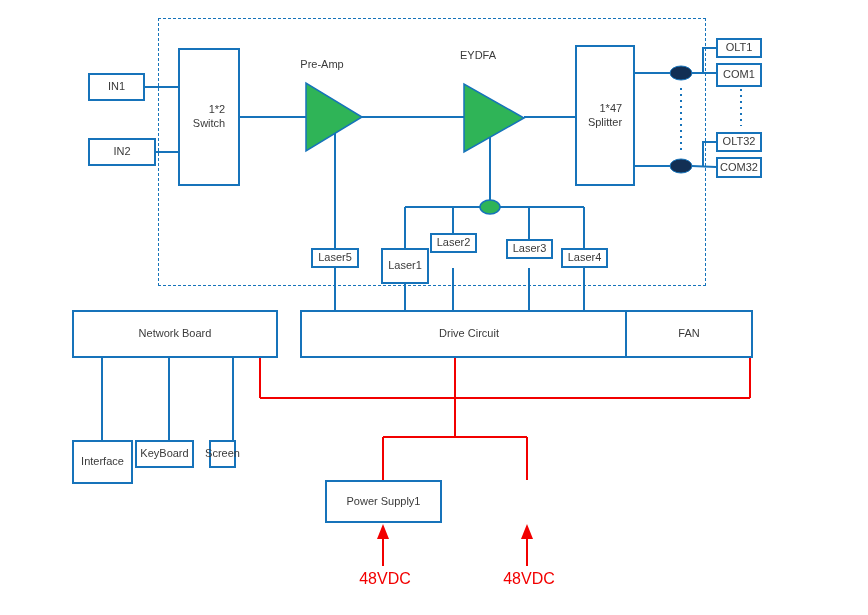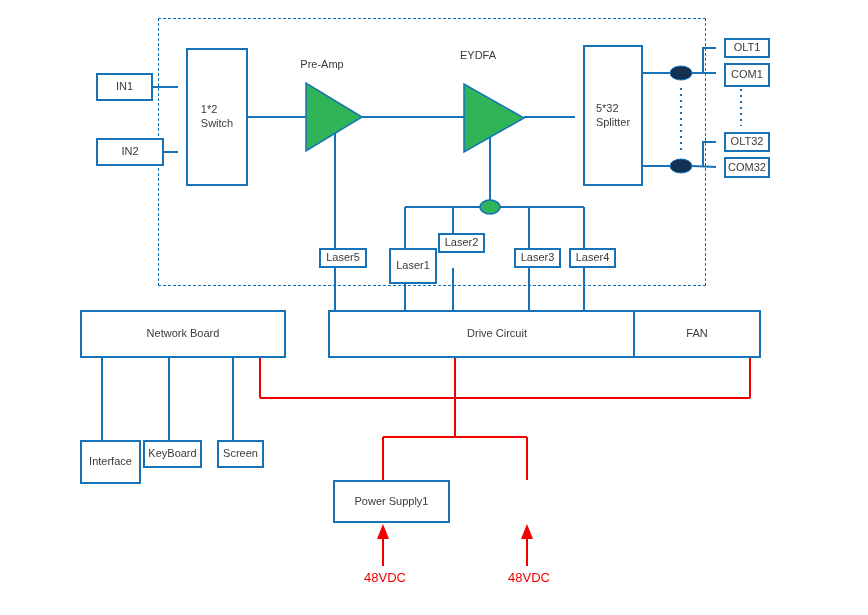--- a/index.html
+++ b/index.html
@@ -9,41 +9,40 @@
     background:#ffffff;
     font-family:"Liberation Sans", sans-serif;
     overflow:hidden;
   }
   .box{
     position:absolute;
     background:#ffffff;
     border:2px solid #1673ba;
     box-sizing:border-box;
     display:flex;align-items:center;justify-content:center;
-    font-size:11px;color:#3a3a3a;text-align:left;
+    font-size:11px;color:#3a3a3a;text-align:right;
     line-height:1.25;
     z-index:3;
-    margin-left:8px;
   }
   .box.small{border-width:2px;font-size:11px;}
   .freelabel{
     position:absolute;
     font-size:11px;color:#3a3a3a;text-align:center;
     z-index:3;
   }
   .dashed-frame{
     position:absolute;
     left:158px;top:18px;width:548px;height:268px;
     border:1px dashed #1673ba;
     box-sizing:border-box;
     z-index:1;
   }
   .vdc{
     position:absolute;
-    color:#f20000;font-size:13px;text-align:center;
+    color:#f20000;font-size:16px;text-align:center;
     z-index:3;
   }
   svg.wires{
     position:absolute;left:0;top:0;z-index:2;
   }
 </style>
 </head>
 <body>
 
 <div class="canvas">
@@ -126,42 +125,42 @@
       <div>1*2</div>
       <div>Switch</div>
     </div>
   </div>
 
   <div class="freelabel" style="left:286px;top:58px;width:72px">Pre-Amp</div>
   <div class="freelabel" style="left:442px;top:49px;width:72px">EYDFA</div>
 
   <div class="box" style="left:575px;top:45px;width:60px;height:141px">
     <div>
-      <div>5*32</div>
+      <div>1*47</div>
       <div>Splitter</div>
     </div>
   </div>
 
   <div class="box small" style="left:716px;top:38px;width:46px;height:20px">OLT1</div>
   <div class="box small" style="left:716px;top:63px;width:46px;height:24px">COM1</div>
   <div class="box small" style="left:716px;top:132px;width:46px;height:20px">OLT32</div>
   <div class="box small" style="left:716px;top:157px;width:46px;height:21px">COM32</div>
 
   <div class="box small" style="left:311px;top:248px;width:48px;height:20px">Laser5</div>
   <div class="box small" style="left:381px;top:248px;width:48px;height:36px">Laser1</div>
   <div class="box small" style="left:430px;top:233px;width:47px;height:20px">Laser2</div>
-  <div class="box small" style="left:506px;top:248px;width:47px;height:20px">Laser3</div>
+  <div class="box small" style="left:506px;top:239px;width:47px;height:20px">Laser3</div>
   <div class="box small" style="left:561px;top:248px;width:47px;height:20px">Laser4</div>
 
   <div class="box" style="left:72px;top:310px;width:206px;height:48px">Network Board</div>
-  <div class="box" style="left:320px;top:310px;width:338px;height:48px">Drive Circuit</div>
+  <div class="box" style="left:300px;top:310px;width:338px;height:48px">Drive Circuit</div>
   <div class="box" style="left:625px;top:310px;width:128px;height:48px">FAN</div>
 
   <div class="box small" style="left:72px;top:440px;width:61px;height:44px">Interface</div>
   <div class="box small" style="left:135px;top:440px;width:59px;height:28px">KeyBoard</div>
-  <div class="box small" style="left:209px;top:440px;width:47px;height:28px">Screen</div>
+  <div class="box small" style="left:209px;top:440px;width:27px;height:28px">Screen</div>
 
   <div class="box" style="left:325px;top:480px;width:117px;height:43px">Power Supply1</div>
 
   <div class="vdc" style="left:343px;top:570px;width:84px">48VDC</div>
   <div class="vdc" style="left:487px;top:570px;width:84px">48VDC</div>
 
 </div>
 
 </body></html>

